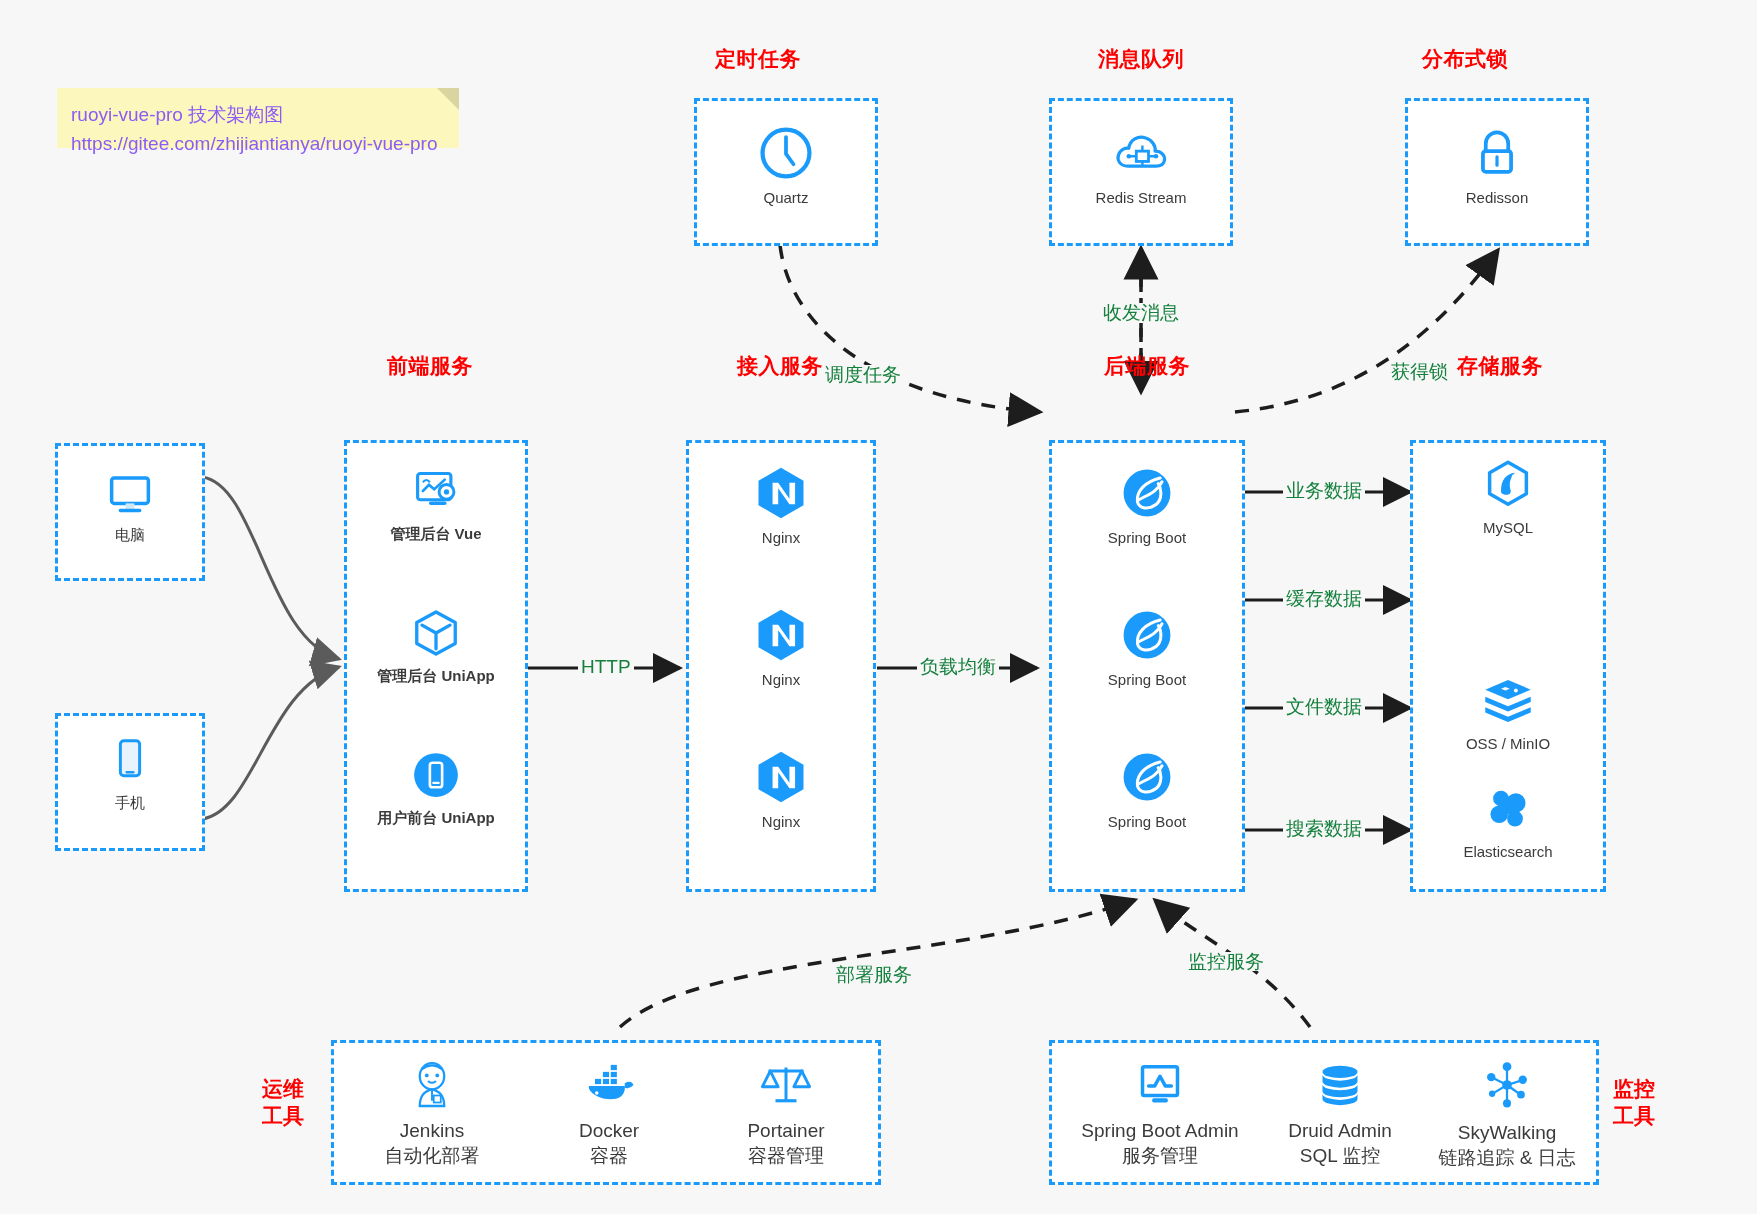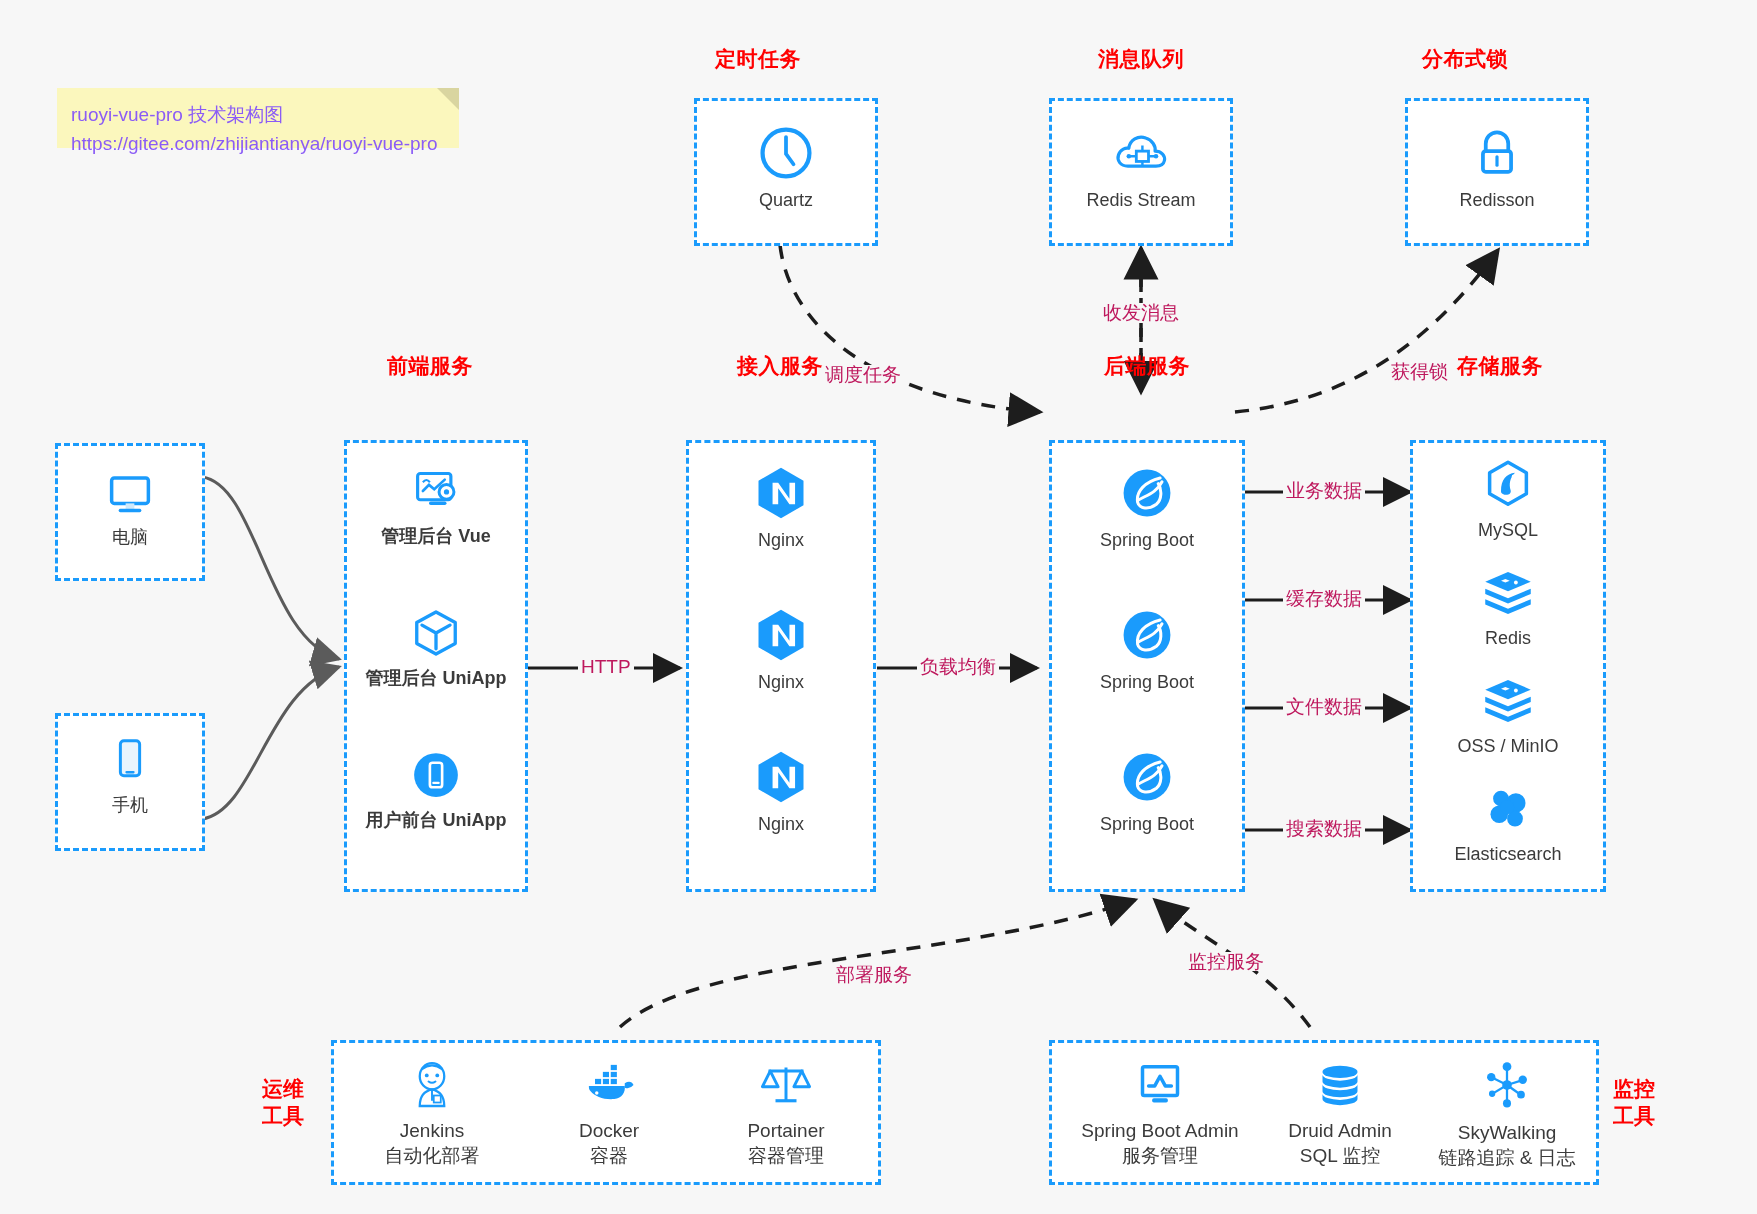--- a/index.html
+++ b/index.html
@@ -20,21 +20,21 @@
     position:absolute;
     border:3px dashed #1a9bfc;
     background:#ffffff;
     box-sizing:border-box;
   }
   .cell{
     position:absolute;display:flex;flex-direction:column;
     align-items:center;justify-content:flex-start;
   }
   .cell .lbl{
-    margin-top:6px;font-size:18px;color:#3b3b3b;white-space:nowrap;line-height:1.25;
+    margin-top:6px;font-size:15px;color:#3b3b3b;white-space:nowrap;line-height:1.25;
     text-align:right;
   }
   .cell .lbl2{font-size:19px;color:#3b3b3b;white-space:nowrap;text-align:center;line-height:1.3;}
   .ico{width:56px;height:56px;display:block;}
   .ico.big{width:60px;height:60px;}
 
   
   #note{
     position:absolute;left:57px;top:88px;width:402px;height:60px;
     background:#fbf7bd;
@@ -42,21 +42,21 @@
     padding:12px 14px 0 14px;box-sizing:border-box;
   }
   #note .fold{
     position:absolute;right:0;top:0;width:0;height:0;
     border-left:22px solid transparent;border-top:22px solid #d9d5a0;
   }
   #note .nline{white-space:nowrap;}
 
   
   .edge-label{
-    position:absolute;font-size:19px;color:#be185d;background:#f7f7f7;
+    position:absolute;font-size:19px;color:#15803d;background:#f7f7f7;
     padding:0 3px;white-space:nowrap;line-height:1;
   }
 
   svg#wires{position:absolute;left:0;top:0;width:1757px;height:1214px;overflow:visible;}
   .side-title{
     position:absolute;color:#ff0000;font-weight:bold;font-size:21px;
     text-align:left;line-height:1.3;white-space:nowrap;
   }
 </style>
 </head>
@@ -259,30 +259,20 @@
 
   <div class="group-title" style="left:1410px;top:352px;width:180px;">存储服务</div>
   <div class="dash-box" style="left:1410px;top:440px;width:196px;height:452px;">
     <div class="cell" style="left:0;top:14px;width:190px;">
       <svg class="ico" viewBox="0 0 64 64">
         <path d="M32 6 L53 18 L53 42 L32 54 L11 42 L11 18 Z" fill="none" stroke="#1a9bfc" stroke-width="4" stroke-linejoin="round"></path>
         <path d="M24 39 C24 26 30 19 40 18 C34 24 33 31 35 38 C36 42 32 44 28 43 C25 42 24 41 24 39 Z" fill="#1a9bfc"></path>
         <circle cx="38" cy="22" r="1.6" fill="#fff"></circle>
       </svg>
       <div class="lbl">MySQL</div>
-    </div>
-    <div class="cell" style="left:0;top:122px;width:190px;">
-      <svg class="ico" viewBox="0 0 64 64">
-        <path d="M32 8 L58 19 L32 30 L6 19 Z" fill="#1a9bfc"></path>
-        <path d="M6 27 L32 38 L58 27 L58 33 L32 44 L6 33 Z" fill="#1a9bfc"></path>
-        <path d="M6 39 L32 50 L58 39 L58 45 L32 56 L6 45 Z" fill="#1a9bfc"></path>
-        <path d="M24 18 l5 -2 l5 2 l-5 2 z" fill="#ffffff"></path>
-        <circle cx="41" cy="20" r="2.2" fill="#ffffff"></circle>
-      </svg>
-      <div class="lbl">Redis</div>
     </div>
     <div class="cell" style="left:0;top:230px;width:190px;">
       <svg class="ico" viewBox="0 0 64 64">
         <path d="M32 8 L58 19 L32 30 L6 19 Z" fill="#1a9bfc"></path>
         <path d="M6 27 L32 38 L58 27 L58 33 L32 44 L6 33 Z" fill="#1a9bfc"></path>
         <path d="M6 39 L32 50 L58 39 L58 45 L32 56 L6 45 Z" fill="#1a9bfc"></path>
         <path d="M24 18 l5 -2 l5 2 l-5 2 z" fill="#ffffff"></path>
         <circle cx="41" cy="20" r="2.2" fill="#ffffff"></circle>
       </svg>
       <div class="lbl">OSS / MinIO</div>

